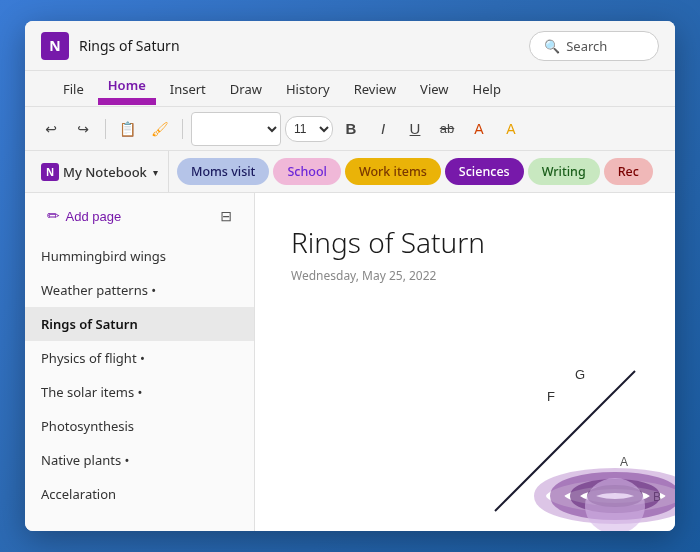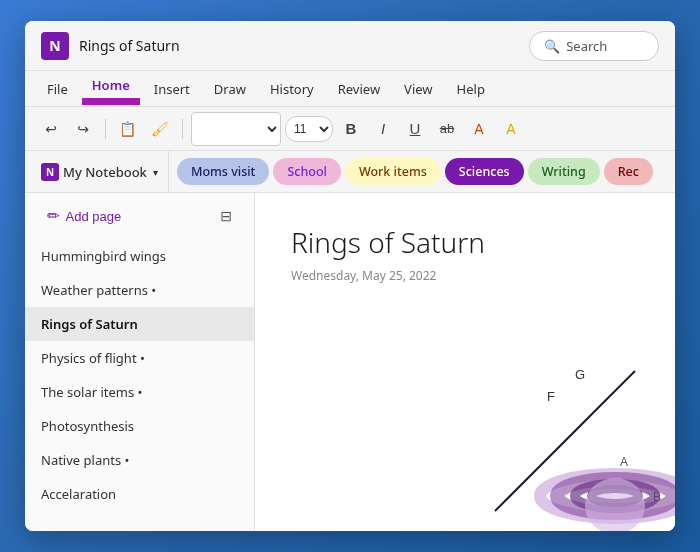--- a/index.html
+++ b/index.html
@@ -70,21 +70,21 @@
       font-size: 13px;
     }
     .search-label {
       font-size: 13px;
       color: #555;
     }
     
     .menu-bar {
       display: flex;
       align-items: center;
-      padding: 0 12px;
+      padding: 0 28px;
       height: 36px;
       background: #f5f5f5;
       border-bottom: 1px solid #e0e0e0;
       gap: 4px;
     }
     .menu-item {
       padding: 4px 10px;
       font-size: 13px;
       color: #333;
       cursor: pointer;
@@ -193,21 +193,21 @@
     .section-tab {
       padding: 5px 14px;
       border-radius: 20px;
       font-size: 12.5px;
       font-weight: 500;
       cursor: pointer;
       white-space: nowrap;
     }
     .tab-moms-visit { background: #b5c4e8; color: #1a1a5e; }
     .tab-school { background: #f0b8d8; color: #6d28d9; }
-    .tab-work-items { background: #fef9c3; color: #7a3800; }
+    .tab-work-items { background: #eab308; color: #7a3800; }
     .tab-sciences { background: #7719aa; color: #fff; }
     .tab-writing { background: #c8e8c0; color: #1a5e1a; }
     .tab-rec { background: #f0b8b8; color: #7a0000; }
     
     .main-content {
       display: flex;
       flex: 1;
       overflow: hidden;
     }
     

